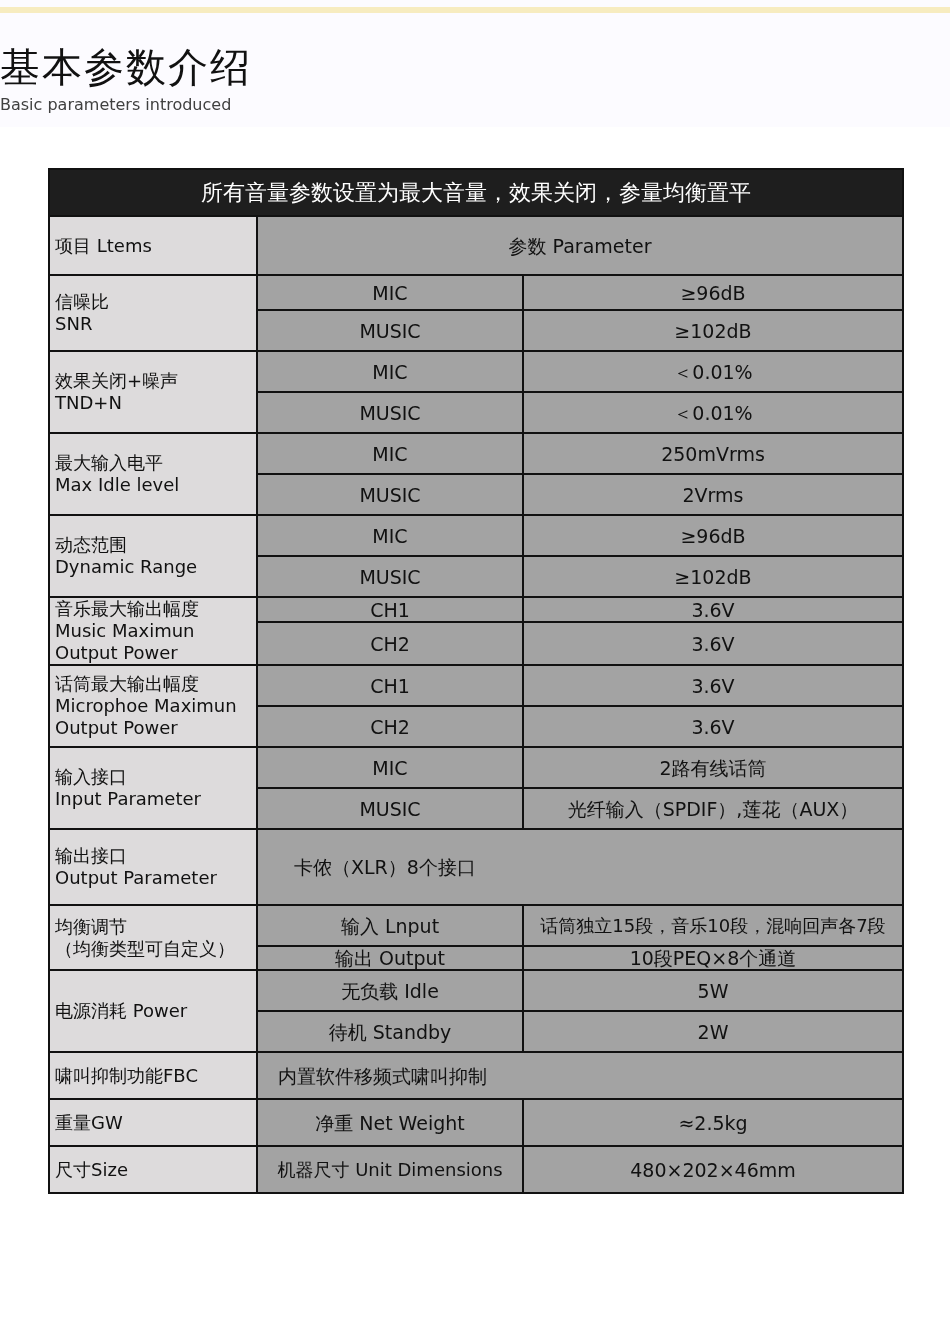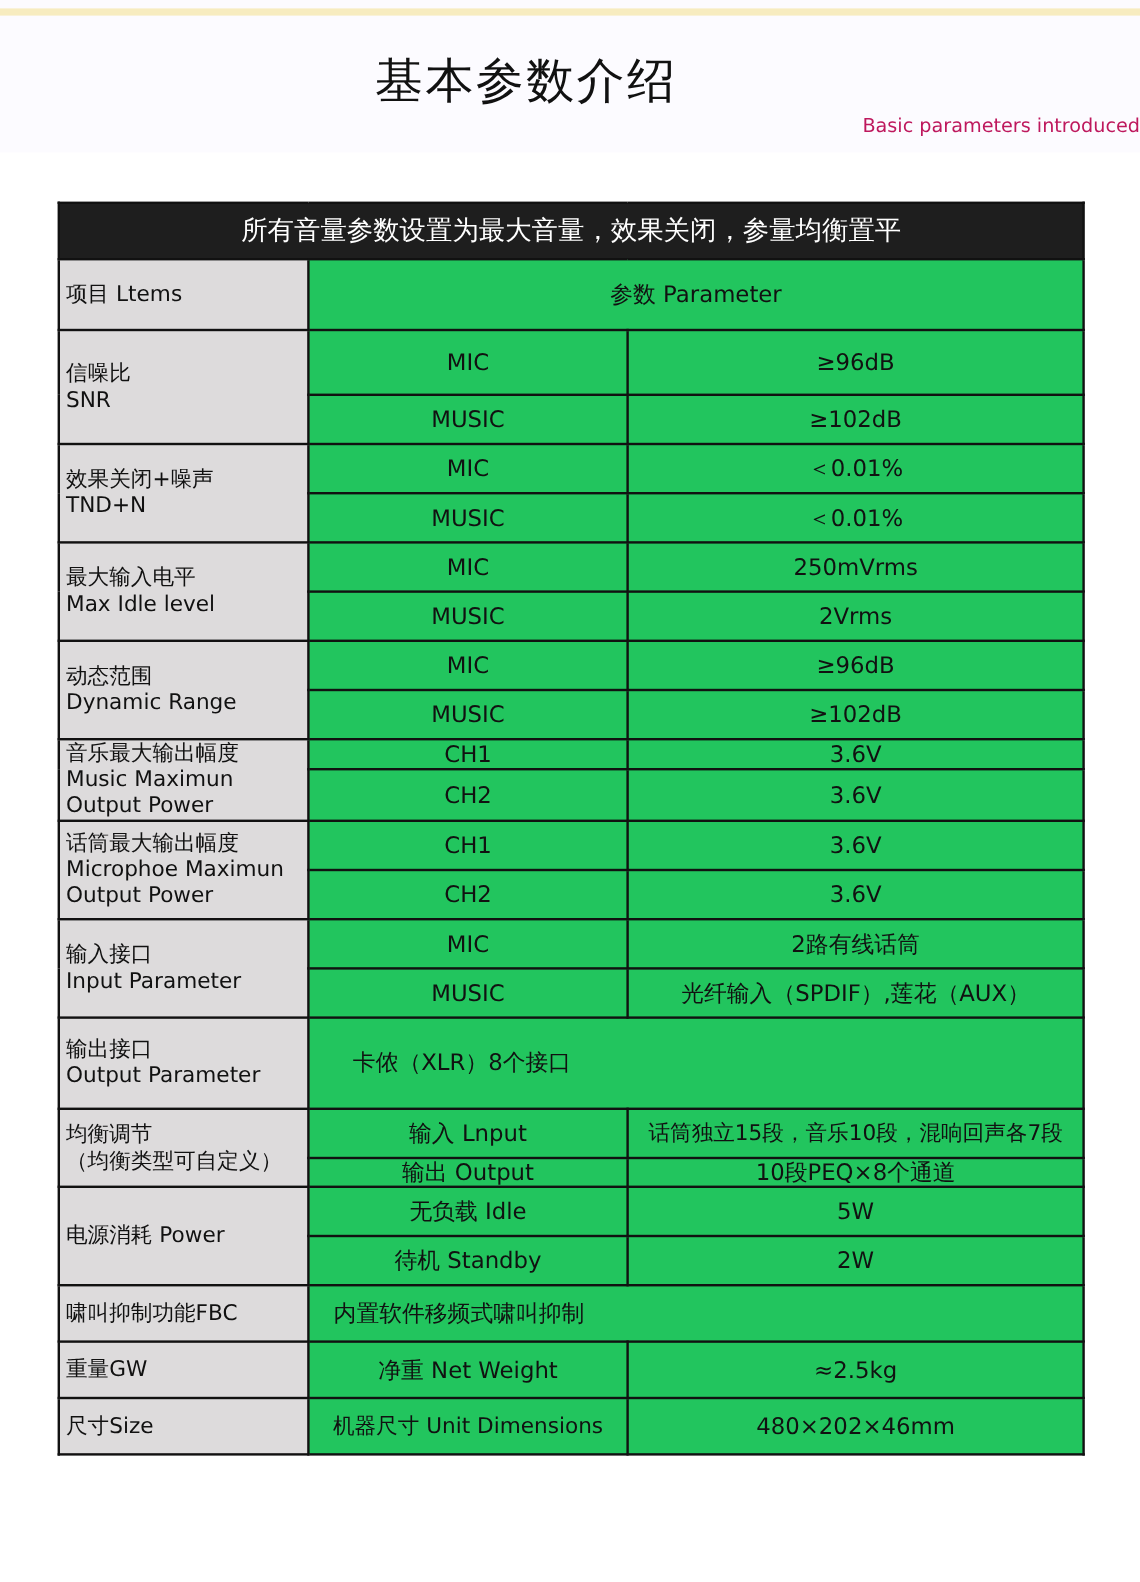--- a/index.html
+++ b/index.html
@@ -10,46 +10,46 @@
   }
   .hero {
     position: absolute; left: 0; top: 0; width: 950px; height: 127px;
     background: #fcfbff;
   }
   .hero .band {
     position: absolute; left: 0; top: 7px; width: 950px; height: 6px;
     background: #f7ecc0;
   }
   .hero .title {
-    position: absolute; left: 0; width: 877px; top: 40px; text-align: center;
+    position: absolute; left: 0; width: 877px; top: 40px; 
     font-size: 40px; letter-spacing: 2px; color: #111;
   }
   .hero .subtitle {
-    position: absolute; left: 0; width: 950px; top: 95px; text-align: right;
-    font-size: 16px; color: #be185d;
+    position: absolute; left: 0; width: 950px; top: 95px; text-align: left;
+    font-size: 16px; color: #404040;
   }
   table.spec {
     position: absolute; left: 48px; top: 168px; width: 854px;
     border-collapse: collapse; table-layout: fixed;
     font-size: 19px;
   }
   table.spec td {
     border: 2px solid #111; padding: 0; vertical-align: middle;
     line-height: 22px;
   }
   td.banner {
     background: #1e1e1e; color: #fff; text-align: center; font-size: 22px;
     height: 45px;
     margin-top: 37px;
   }
   td.item {
     background: #dddbdc; text-align: left; padding-left: 5px !important;
     font-size: 18px;
   }
-  td.sub, td.val { text-align: center; background: #22c55e; }
+  td.sub, td.val { text-align: center; background: #a3a3a3; }
   td.left { text-align: left; padding-left: 36px !important; }
   td.sub-left { text-align: left; padding-left: 20px !important; }
   .small { font-size: 18px; margin-left: 40px; }
 </style>
 </head>
 <body>
 
 <div class="hero">
   <div class="band"></div>
   <div class="title">基本参数介绍</div>
@@ -64,21 +64,21 @@
     </colgroup>
   <tbody>
       <tr>
     <td class="banner" colspan="3">所有音量参数设置为最大音量，效果关闭，参量均衡置平</td>
   </tr>
   <tr style="height:59px">
     <td class="item">项目 Ltems</td>
     <td class="val" colspan="2">参数 Parameter</td>
   </tr>
 
-  <tr style="height:54px">
+  <tr style="height:35px">
     <td class="item" rowspan="2"><span>信噪比</span><br><span>SNR</span></td>
     <td class="sub">MIC</td>
     <td class="val">≥96dB</td>
   </tr>
   <tr style="height:41px">
     <td class="sub">MUSIC</td>
     <td class="val">≥102dB</td>
   </tr>
 
   <tr style="height:41px">

